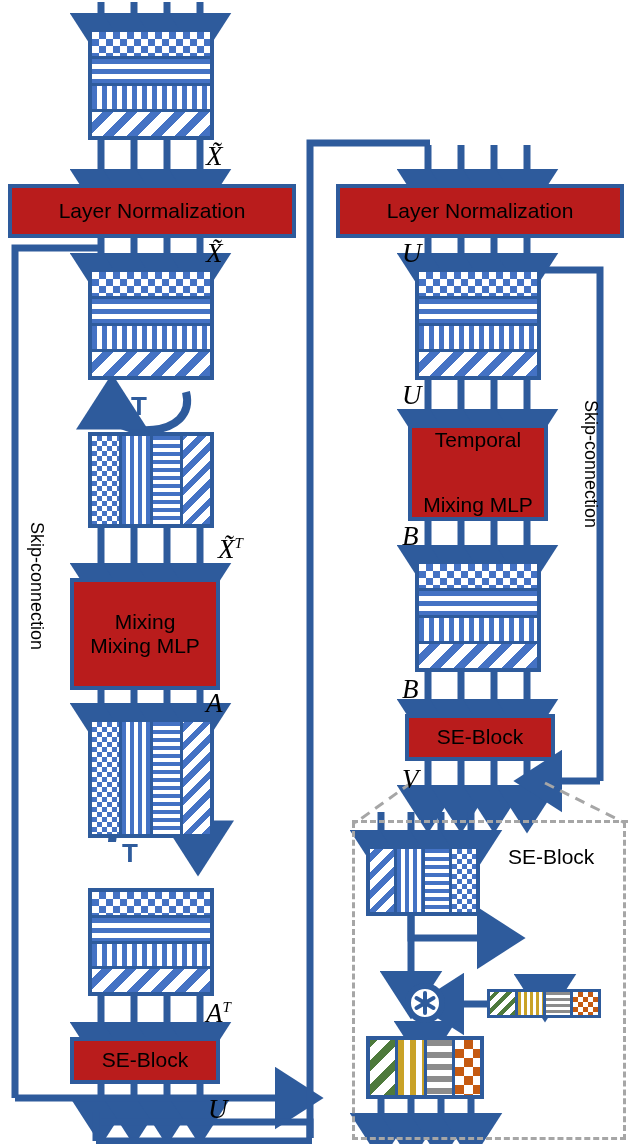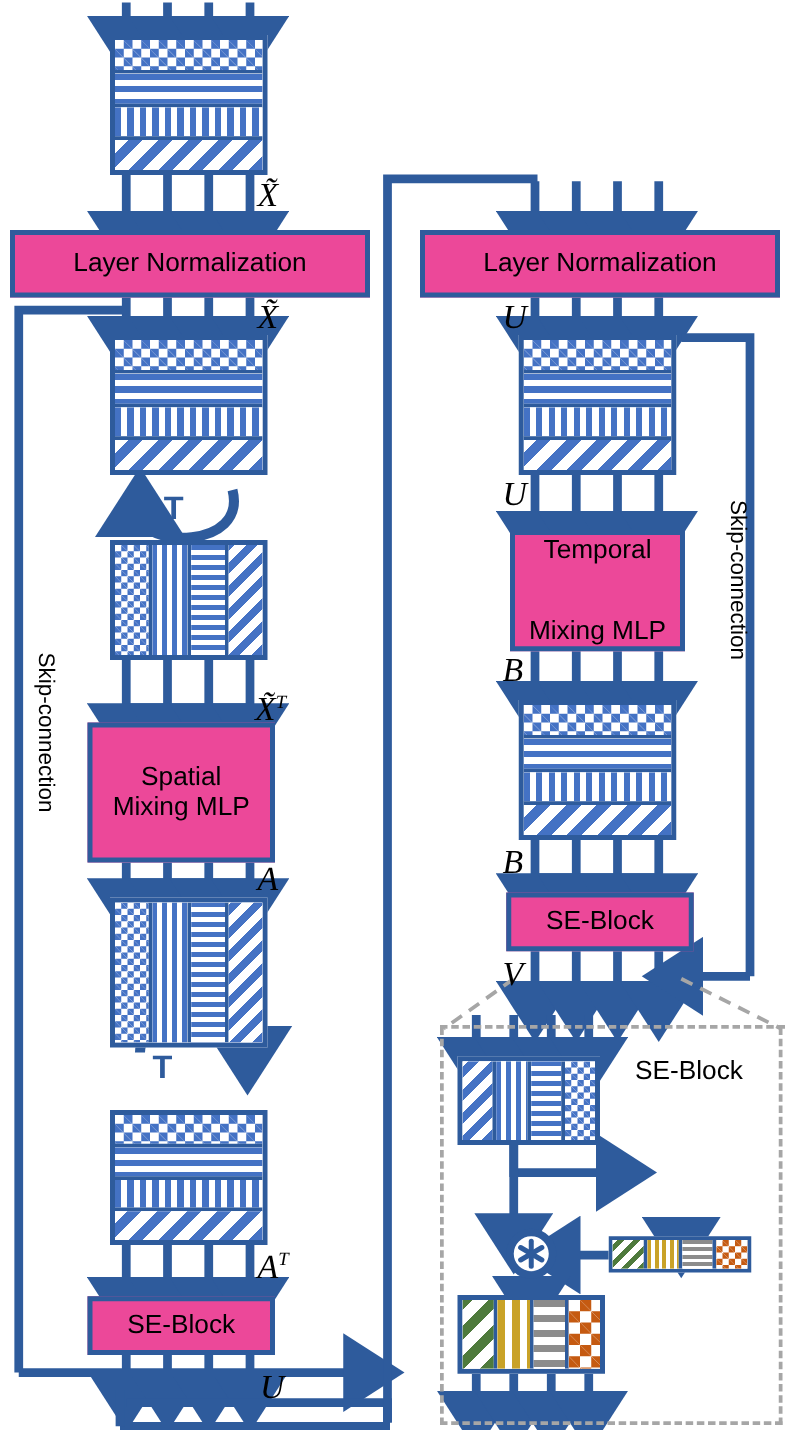--- a/index.html
+++ b/index.html
@@ -1,21 +1,21 @@
 <!DOCTYPE html>
 <html><head>
 <meta charset="utf-8">
 <style>
   html,body{margin:0;padding:0;background:#fff;}
   body{width:632px;height:1144px;position:relative;
        font-family:"Liberation Sans", sans-serif;color:#000;overflow:hidden;}
   #stage{position:absolute;left:0;top:0;width:632px;height:1144px;}
   svg#wires{position:absolute;left:0;top:0;width:632px;height:1144px;}
 
-  .box{position:absolute;box-sizing:border-box;background:#ec4899;
+  .box{position:absolute;box-sizing:border-box;background:#b91c1c;
        border:4px solid #2E5B9C;display:flex;align-items:center;
        justify-content:center;text-align:center;line-height:1.15;
        font-size:21px;color:#000;}
   .box.two-line{flex-direction:column;}
 
   .tile{position:absolute;box-sizing:border-box;border:4px solid #2E5B9C;
         background:#fff;overflow:hidden;display:flex;}
   .tile.rows{flex-direction:column;}
   .band{flex:1 1 0;min-height:0;min-width:0;position:relative;
         border-bottom:3px solid #2E5B9C;}
@@ -231,24 +231,24 @@
   </div>
 
   <div class="tbadge" style="left:131px;top:391px;"><span>T</span></div>
 
   <div class="tile cols s" style="left:88px;top:432px;width:126px;height:96px;">
     <div class="band p-check"></div>
     <div class="band p-vert"></div>
     <div class="band p-horz"></div>
     <div class="band p-diag"></div>
   </div>
-  <div class="lbl" style="left:204px;top:536px;margin-top:18px;"><span>X̃</span><span class="sup">T</span></div>
+  <div class="lbl" style="left:218px;top:536px;"><span>X̃</span><span class="sup">T</span></div>
 
   <div class="box two-line" style="left:70px;top:578px;width:150px;height:112px;">
-    <span>Spatial</span>
+    <span>Mixing</span>
     <span>Mixing MLP</span>
   </div>
   <div class="lbl" style="left:206px;top:690px;"><span>A</span></div>
 
   <div class="tile cols s" style="left:88px;top:718px;width:126px;height:120px;">
     <div class="band p-check"></div>
     <div class="band p-vert"></div>
     <div class="band p-horz"></div>
     <div class="band p-diag"></div>
   </div>

